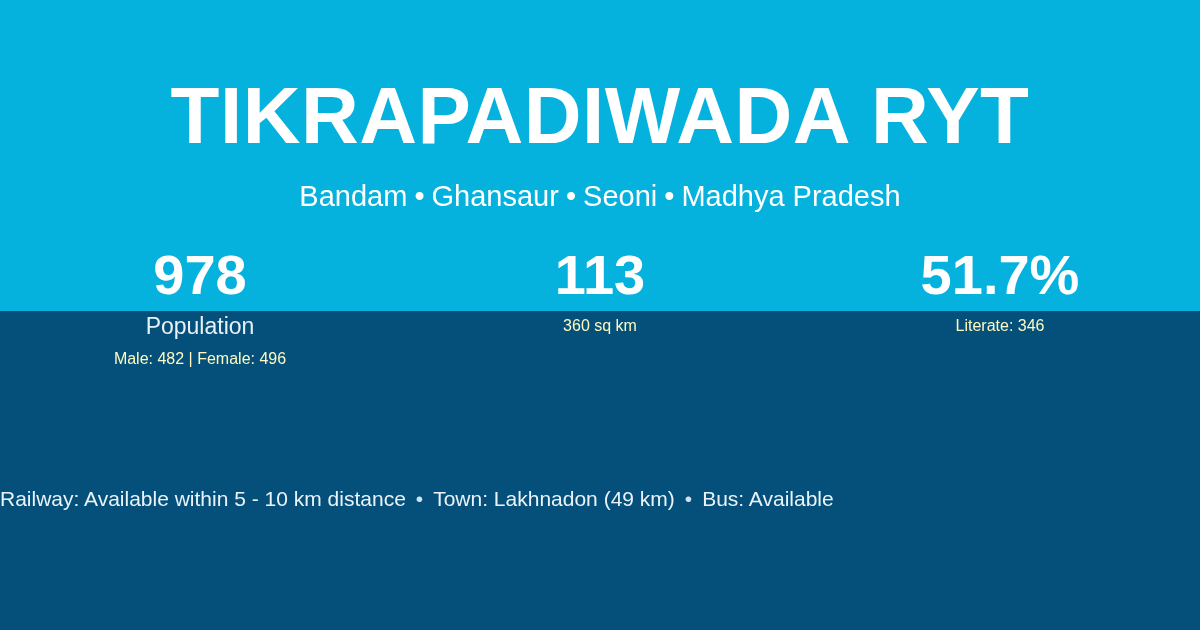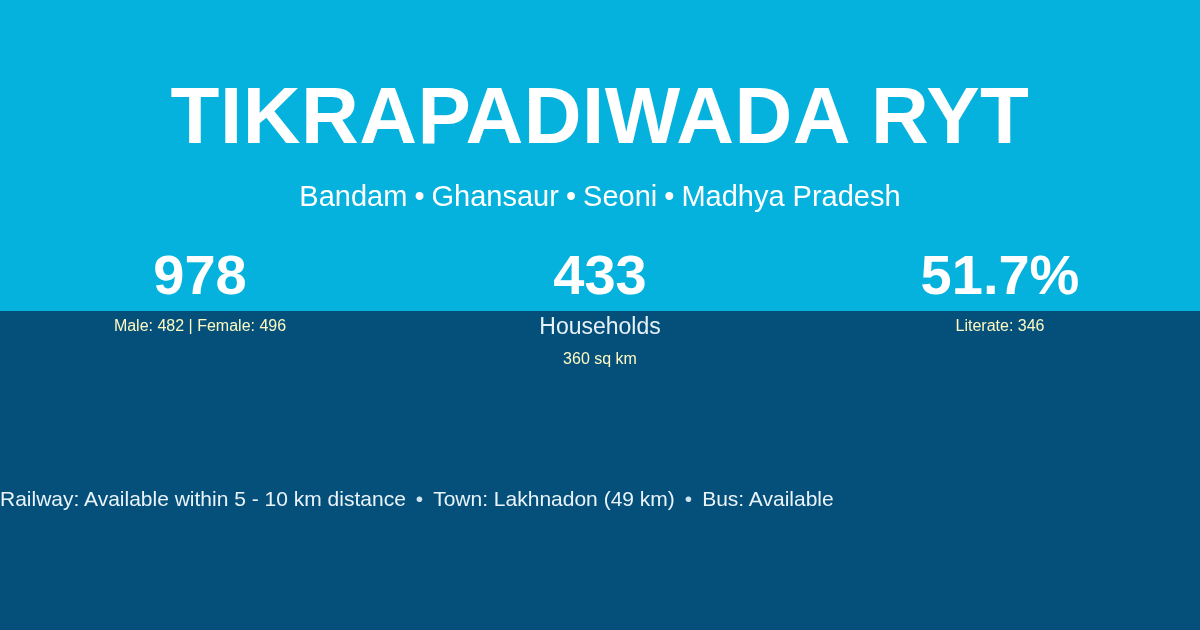--- a/index.html
+++ b/index.html
@@ -154,26 +154,26 @@
     <h1 class="village-title">TIKRAPADIWADA RYT</h1>
     <p class="village-subtitle">
       <span>Bandam</span><span class="sep">•</span><span>Ghansaur</span><span class="sep">•</span><span>Seoni</span><span class="sep">•</span><span>Madhya Pradesh</span>
     </p>
   </div>
 
   <div class="stats">
 
     <div class="stat">
       <div class="stat-value">978</div>
+      <div class="stat-label">Population</div>
       <div class="stat-sub">Male: 482 | Female: 496</div>
     </div>
 
     <div class="stat">
-      <div class="stat-value">433</div>
-      <div class="stat-label">Households</div>
+      <div class="stat-value">113</div>
       <div class="stat-sub">360 sq km</div>
     </div>
 
     <div class="stat">
       <div class="stat-value">51.7%</div>
       <div class="stat-sub">Literate: 346</div>
     </div>
 
   </div>
 

